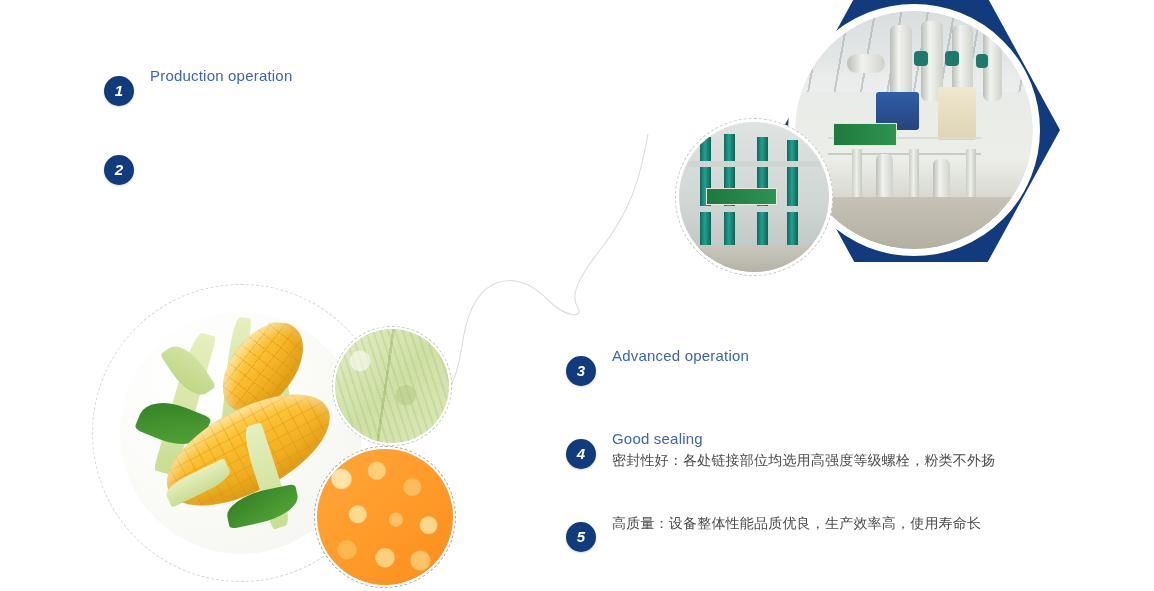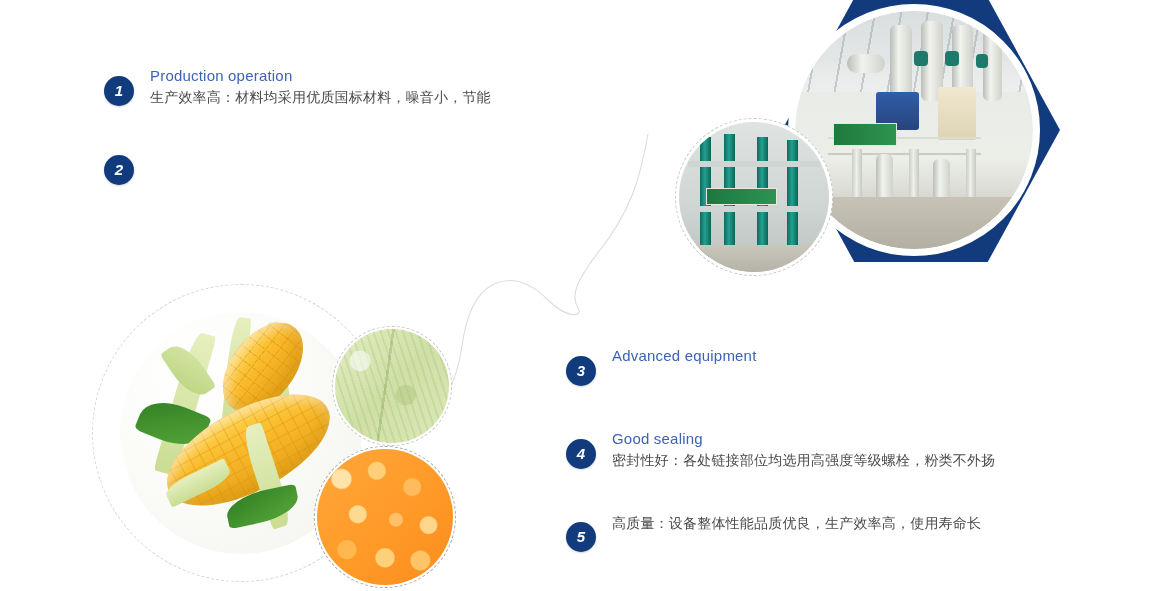--- a/index.html
+++ b/index.html
@@ -376,21 +376,20 @@
       </div>
     </div>
   </div>
 
   <div class="feature-group" id="group-top">
 
     <div class="feature-item">
       <div class="badge">1</div>
       <div class="feature-text">
         <div class="feature-title">Production operation</div>
-        <div class="feature-desc">生产效率高：材料均采用优质国标材料，噪音小，节能</div>
       </div>
     </div>
 
     <div class="feature-item">
       <div class="badge">2</div>
     </div>
 
   </div>
 
   <div id="corn-group">
@@ -425,21 +424,21 @@
           <div class="img-kernels"></div>
         </div>
     </div>
   </div>
 
   <div class="feature-group" id="group-bottom">
 
     <div class="feature-item">
       <div class="badge">3</div>
       <div class="feature-text">
-        <div class="feature-title">Advanced equipment</div>
+        <div class="feature-title">Advanced operation</div>
       </div>
     </div>
 
     <div class="feature-item">
       <div class="badge">4</div>
       <div class="feature-text">
         <div class="feature-title">Good sealing</div>
         <div class="feature-desc">密封性好：各处链接部位均选用高强度等级螺栓，粉类不外扬</div>
       </div>
     </div>

